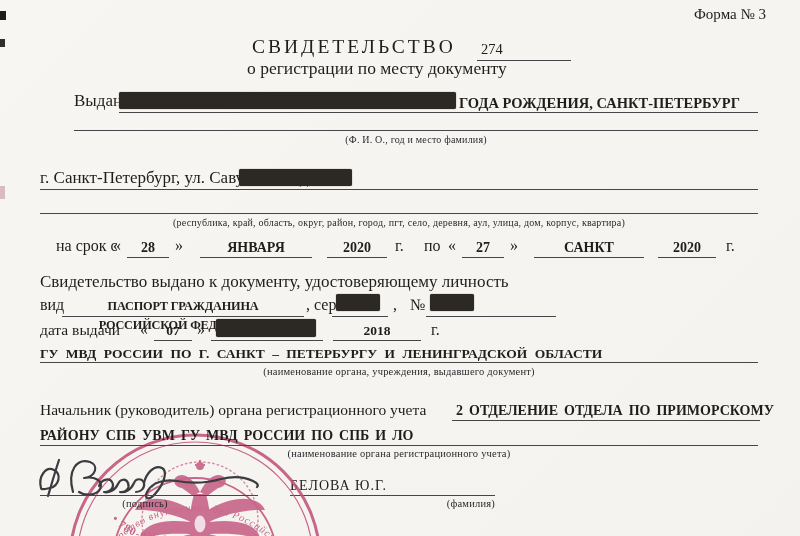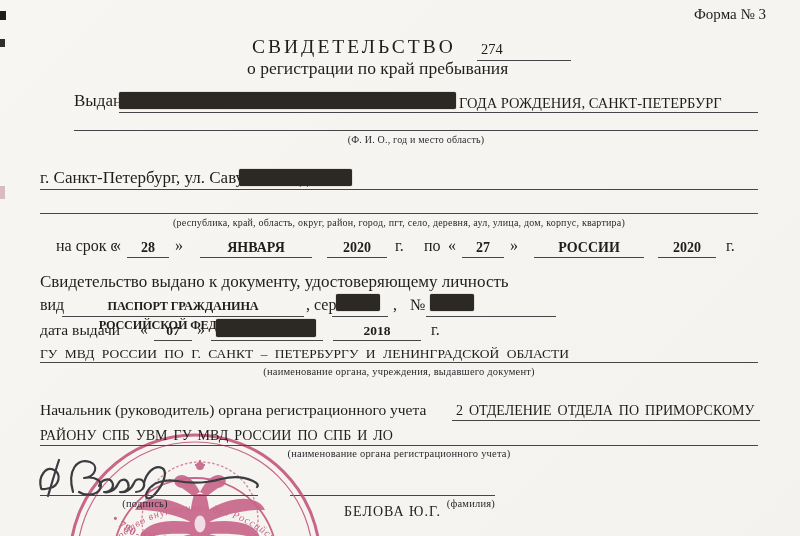--- a/index.html
+++ b/index.html
@@ -7,21 +7,21 @@
     position:relative; width:800px; height:536px; overflow:hidden;
     background:linear-gradient(135deg,#f8f6f2 0%,#f6f4f0 55%,#f4f2ee 100%);
     font-family:"Liberation Serif","DejaVu Serif",serif;
     color:#1f1e1c;
     --line:#45454a;
   }
   .abs{position:absolute;}
   .hline{position:absolute;height:1px;background:var(--line);}
   .caption{position:absolute;font-size:10px;color:#2a2a2e;text-align:center;letter-spacing:.2px;}
   .redact{position:absolute;background:#2c2824;border-radius:2px;box-shadow:0 0 1px #2c2824;}
-  .bold{font-weight:normal;}
+  .bold{font-weight:bold;}
   .ucell{position:absolute;text-align:center;border-bottom:1px solid var(--line);font-weight:bold;font-size:14px;height:19px;line-height:19px;}
   .lbl{position:absolute;font-size:16px;}
   .mark{position:absolute;background:#1d1d1d;}
   .title{position:absolute;font-size:19.5px;letter-spacing:3px;}
   .subtitle{position:absolute;font-size:17.5px;}
   .stamp-svg,.sign-svg{position:absolute;}
   .stamp-svg{z-index:1;} .sign-svg{z-index:3;}
 </style>
 </head>
 <body>
@@ -29,47 +29,47 @@
 <div class="page">
 
   <div class="mark" style="left:0;top:11px;width:6px;height:9px;"></div>
   <div class="mark" style="left:0;top:39px;width:5px;height:8px;background:#2e2e2e;"></div>
   <div class="mark" style="left:0;top:186px;width:5px;height:13px;background:#d9bcc2;"></div>
 
   <div class="abs" style="right:34px;top:6px;font-size:15px;">Форма № 3</div>
   <div class="title" style="left:252px;top:36px;">СВИДЕТЕЛЬСТВО</div>
   <div class="abs" style="left:481px;top:41px;font-size:14.5px;">274</div>
   <div class="hline" style="left:477px;top:60px;width:94px;"></div>
-  <div class="subtitle" style="left:247px;top:58px;">о регистрации по край пребывания</div>
+  <div class="subtitle" style="left:247px;top:58px;">о регистрации по месту документу</div>
 
   <div class="lbl" style="left:74px;top:91px;font-size:17px;">Выдано</div>
   <div class="redact" style="left:119px;top:92px;width:337px;height:17px;"></div>
   <div class="abs bold" style="left:459px;top:95px;font-size:14.5px;">ГОДА РОЖДЕНИЯ, САНКТ-ПЕТЕРБУРГ</div>
   <div class="hline" style="left:119px;top:112px;width:639px;"></div>
   <div class="hline" style="left:74px;top:130px;width:684px;"></div>
-  <div class="caption" style="left:74px;top:134px;width:684px;">(Ф. И. О., год и место область)</div>
+  <div class="caption" style="left:74px;top:134px;width:684px;">(Ф. И. О., год и место фамилия)</div>
 
   <div class="lbl" style="left:40px;top:168px;font-size:17px;">г. Санкт-Петербург, ул. Савушкина, дом</div>
   <div class="redact" style="left:239px;top:169px;width:113px;height:17px;"></div>
   <div class="hline" style="left:40px;top:189px;width:718px;"></div>
   <div class="hline" style="left:40px;top:213px;width:718px;"></div>
   <div class="caption" style="left:40px;top:217px;width:718px;">(республика, край, область, округ, район, город, пгт, село, деревня, аул, улица, дом, корпус, квартира)</div>
 
   <div class="lbl" style="left:56px;top:237px;">на срок с</div>
   <div class="lbl" style="left:113px;top:237px;">«</div>
   <div class="ucell" style="left:127px;top:238px;width:42px;">28</div>
   <div class="lbl" style="left:175px;top:237px;">»</div>
   <div class="ucell" style="left:200px;top:238px;width:112px;">ЯНВАРЯ</div>
   <div class="ucell" style="left:327px;top:238px;width:60px;">2020</div>
   <div class="lbl" style="left:395px;top:237px;">г.</div>
   <div class="lbl" style="left:424px;top:237px;">по</div>
   <div class="lbl" style="left:448px;top:237px;">«</div>
   <div class="ucell" style="left:462px;top:238px;width:42px;">27</div>
   <div class="lbl" style="left:510px;top:237px;">»</div>
-  <div class="ucell" style="left:534px;top:238px;width:110px;">РОССИИ</div>
+  <div class="ucell" style="left:534px;top:238px;width:110px;">САНКТ</div>
   <div class="ucell" style="left:658px;top:238px;width:58px;">2020</div>
   <div class="lbl" style="left:726px;top:237px;">г.</div>
 
   <div class="lbl" style="left:40px;top:272px;font-size:17px;">Свидетельство выдано к документу, удостоверяющему личность</div>
 
   <div class="lbl" style="left:40px;top:296px;">вид</div>
   <div class="ucell" style="left:62px;top:297px;width:242px;font-size:12.3px;letter-spacing:-0.2px;">ПАСПОРТ ГРАЖДАНИНА РОССИЙСКОЙ ФЕДЕРАЦИИ</div>
   <div class="lbl" style="left:306px;top:296px;">, серия</div>
   <div class="hline" style="left:332px;top:316px;width:56px;"></div>
   <div class="redact" style="left:336px;top:294px;width:44px;height:17px;"></div>
@@ -93,21 +93,21 @@
 
   <div class="lbl" style="left:40px;top:401px;font-size:15.5px;">Начальник (руководитель) органа регистрационного учета</div>
   <div class="abs bold" style="left:456px;top:403px;font-size:14px;word-spacing:2.5px;">2 ОТДЕЛЕНИЕ ОТДЕЛА ПО ПРИМОРСКОМУ</div>
   <div class="hline" style="left:452px;top:420px;width:308px;"></div>
   <div class="abs bold" style="left:40px;top:428px;font-size:14px;word-spacing:2.5px;z-index:4;">РАЙОНУ СПБ УВМ ГУ МВД РОССИИ ПО СПБ И ЛО</div>
   <div class="hline" style="left:40px;top:445px;width:718px;z-index:4;"></div>
   <div class="caption" style="left:40px;top:448px;width:718px;font-size:10.5px;z-index:4;font-family:Liberation Serif, serif;">(наименование органа регистрационного учета)</div>
 
   <div class="hline" style="left:40px;top:495px;width:218px;z-index:4;"></div>
   <div class="caption" style="left:85px;top:498px;width:120px;font-size:10.5px;z-index:4;">(подпись)</div>
-  <div class="abs" style="left:290px;top:504px;width:205px;text-align:center;font-size:14px;letter-spacing:1px;">БЕЛОВА Ю.Г.</div>
+  <div class="abs" style="left:290px;top:478px;width:205px;font-size:14px;letter-spacing:1px;">БЕЛОВА Ю.Г.</div>
   <div class="hline" style="left:290px;top:495px;width:205px;"></div>
   <div class="caption" style="left:290px;top:498px;width:205px;font-size:10.5px;text-align:right;">(фамилия)</div>
 
   <svg class="stamp-svg" style="left:55px;top:430px;" width="300" height="260" viewBox="0 0 300 260">
     <defs>
       <path id="rp" d="M 33,160 A 112,112 0 0 1 247,160" fill="none"></path>
       <path id="bp" d="M 55,88 A 62,62 0 0 0 132,104" fill="none"></path>
     </defs>
     <g opacity="0.88">
       <circle cx="140" cy="130" r="125" fill="none" stroke="#c2537c" stroke-width="3"></circle>

